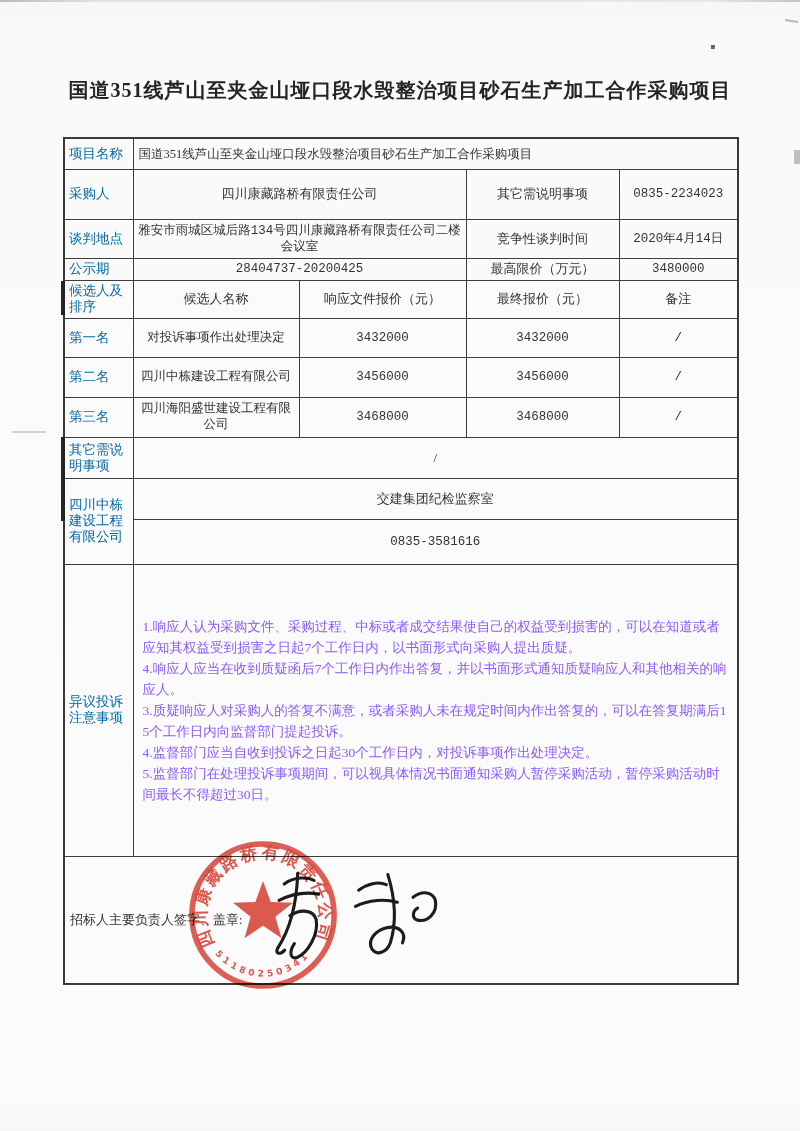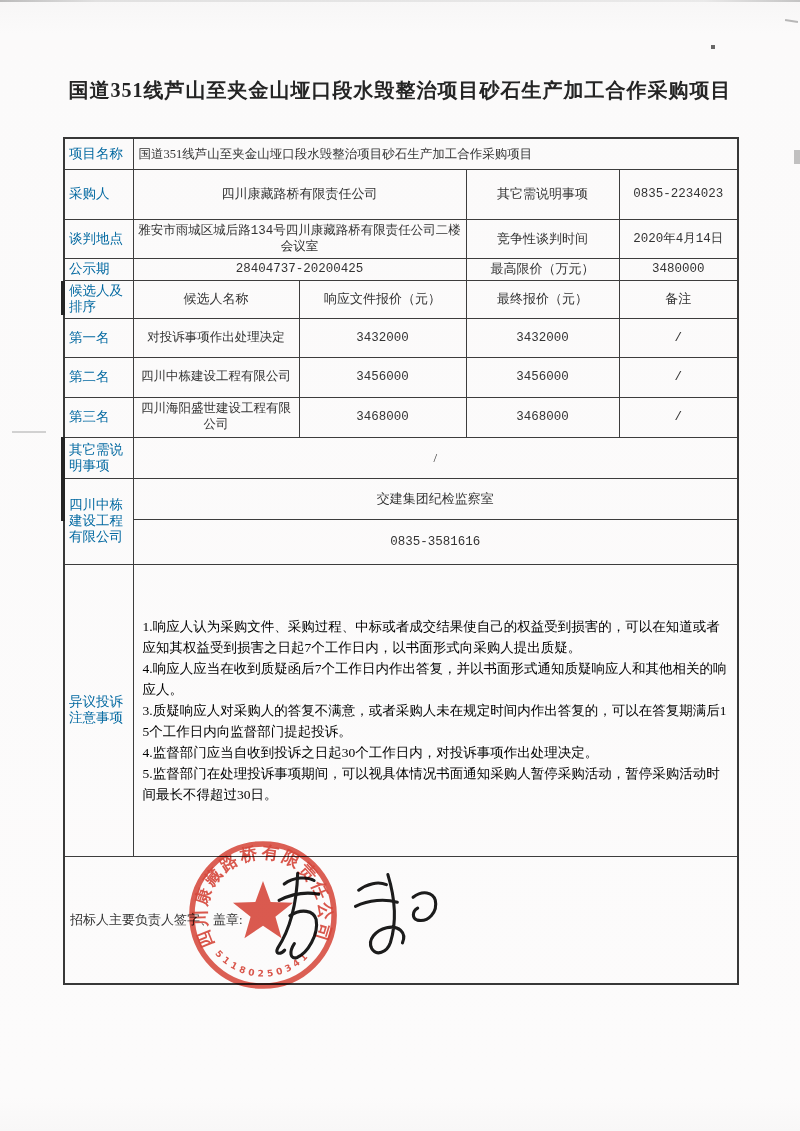--- a/index.html
+++ b/index.html
@@ -17,21 +17,21 @@
     border-collapse:collapse;table-layout:fixed;border:2px solid #383838;}
   td{border:1.6px solid #3d3d3d;padding:1px 3px;font-size:13px;line-height:16px;
      text-align:center;vertical-align:middle;color:#333;word-break:break-all;}
   td.lbl{text-align:left;padding-left:4px;font-size:13.5px;color:#0369a1;}
   td.leftval{text-align:left;padding-left:5px;font-size:12.5px;}
   td.num{font-size:12.5px;font-family:Liberation Mono, monospace;}
   tr.r1{height:31px} tr.r2{height:50px} tr.r3{height:39px} tr.r4{height:22px}
   tr.r5{height:38px} tr.r6{height:39px} tr.r7{height:40px} tr.r8{height:40px}
   tr.r9{height:41px} tr.r10a{height:41px} tr.r10b{height:45px}
   tr.r11{height:292px} tr.r12{height:128px}
-  .objection{text-align:left;font-size:13.5px;line-height:21px;padding:0 6px 0 6px;color:#000000;}
+  .objection{text-align:left;font-size:13.5px;line-height:21px;padding:0 6px 0 6px;color:#8b5cf6;}
   .objection div{margin:0;}
   td.sigcell{text-align:left;vertical-align:middle;padding-left:5px;position:relative;font-size:13px;}
   
   .seal-wrap{position:absolute;left:184px;top:836px;width:158px;height:158px;
     mix-blend-mode:multiply;opacity:.92;pointer-events:none;}
   .sig-wrap{position:absolute;left:262px;top:860px;width:200px;height:112px;
     mix-blend-mode:multiply;transform:rotate(-3deg);pointer-events:none;}
   
   .artifact{position:absolute;pointer-events:none;}
   .speck1{left:711px;top:45px;width:4px;height:4px;background:#4c4c4c;opacity:.85;}

